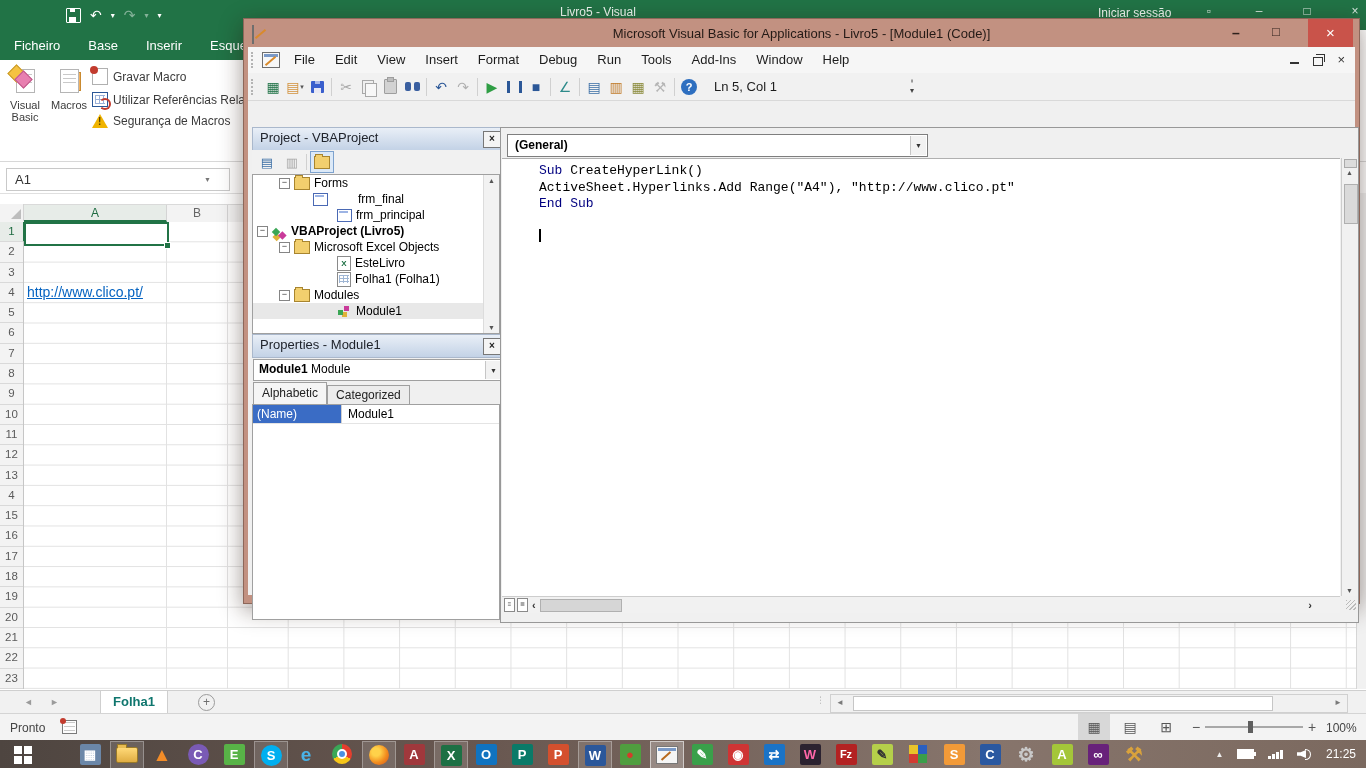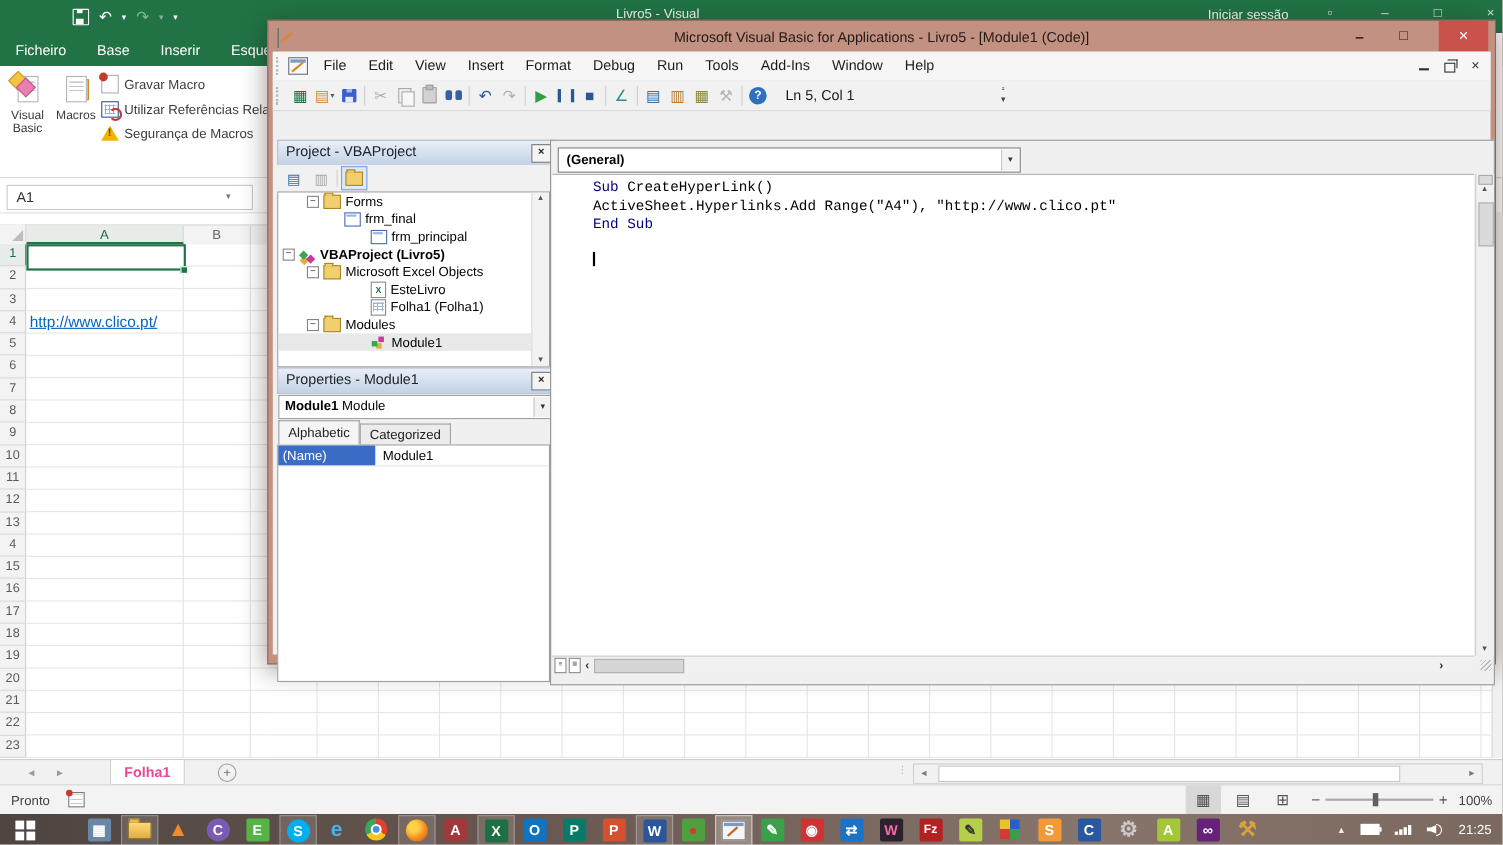--- a/index.html
+++ b/index.html
@@ -61,21 +61,21 @@
   #xl-sel{left:0;top:0;width:141px;height:20px;border:2px solid #217346;background:#fff}
   #xl-fill{left:138px;top:17.5px;width:5px;height:5px;background:#217346;border:1px solid #fff}
   #xl-link{left:3px;top:62px;font-size:14px;color:#0563c1;text-decoration:underline;white-space:nowrap}
   #xl-grid2{left:243px;top:602px;width:1113px;height:87px;background:#fff;
      background-image:linear-gradient(to right,transparent calc(100% - 1px),#e2e2e2 0),linear-gradient(to bottom,transparent calc(100% - 1px),#e2e2e2 0);
      background-size:55.7px 100%,100% 20.3px;background-position:-10px 0,0 -14.6px}
   #xl-sliver{left:1356px;top:193px;width:10px;height:496px;background:#f1f1f1;border-left:1px solid #d6d6d6}
   #xl-sheetbar{left:0;top:690px;width:1366px;height:23px;background:#f1f1f1;border-top:1px solid #cfcfcf}
   .sheetnav{position:absolute;top:6px;font-size:9px;color:#9b9b9b}
   #xl-tab-folha{position:absolute;left:100px;top:0;width:66px;height:22px;background:#fff;border-left:1px solid #cfcfcf;border-right:1px solid #cfcfcf;border-bottom:2px solid #217346;
-     color:#ec4899;font-weight:bold;font-size:13px;text-align:center;line-height:21px}
+     color:#0f766e;font-weight:bold;font-size:13px;text-align:center;line-height:21px}
   #xl-newsheet{position:absolute;left:198px;top:3px;width:15px;height:15px;border:1px solid #9b9b9b;border-radius:50%;color:#6e6e6e;font-size:12px;line-height:14px;text-align:center}
   #xl-tabsplit{position:absolute;left:816px;top:4px;color:#b0b0b0;font-size:9px;letter-spacing:1px}
   #xl-hscroll{position:absolute;left:830px;top:3px;width:516px;height:17px;background:#f1f1f1;border:1px solid #d0d0d0}
   #xl-hthumb{position:absolute;left:22px;top:1px;width:418px;height:13px;background:#fff;border:1px solid #c6c6c6}
   .hs-arrow{position:absolute;top:3px;font-size:8px;color:#7a7a7a}
   #xl-status{left:0;top:713px;width:1366px;height:27px;background:#f3f3f3;border-top:1px solid #d4d4d4;font-size:12px;color:#444}
   #xl-status-text{position:absolute;left:10px;top:7px}
   .macro-ico{position:absolute;left:62px;top:6px;width:13px;height:12px;background:#fdfdfd;border:1px solid #7a7a7a}
   .macro-ico::before{content:"";position:absolute;inset:1px;background:
      repeating-linear-gradient(to bottom,#c9c9c9 0 1px,transparent 1px 4px)}
@@ -434,21 +434,21 @@
             <span class="mini-folder"></span>
           </span>
       </div>
       <div class="abs" id="proj-tree">
         <div id="tree-items">
             <div class="tree-row" style="padding-left: 26px;">
               <span class="exp">−</span>
               <span class="ti ti-folder"></span>
               <span>Forms</span>
             </div>
-            <div class="tree-row" style="padding-left: 60px;">
+            <div class="tree-row" style="padding-left: 60px; gap: 26px;">
               <span class="ti ti-form"></span>
               <span>frm_final</span>
             </div>
             <div class="tree-row" style="padding-left: 84px;">
               <span class="ti ti-form"></span>
               <span>frm_principal</span>
             </div>
             <div class="tree-row bold" style="padding-left: 4px;">
               <span class="exp">−</span>
               <span class="ti ti-project"></span>

